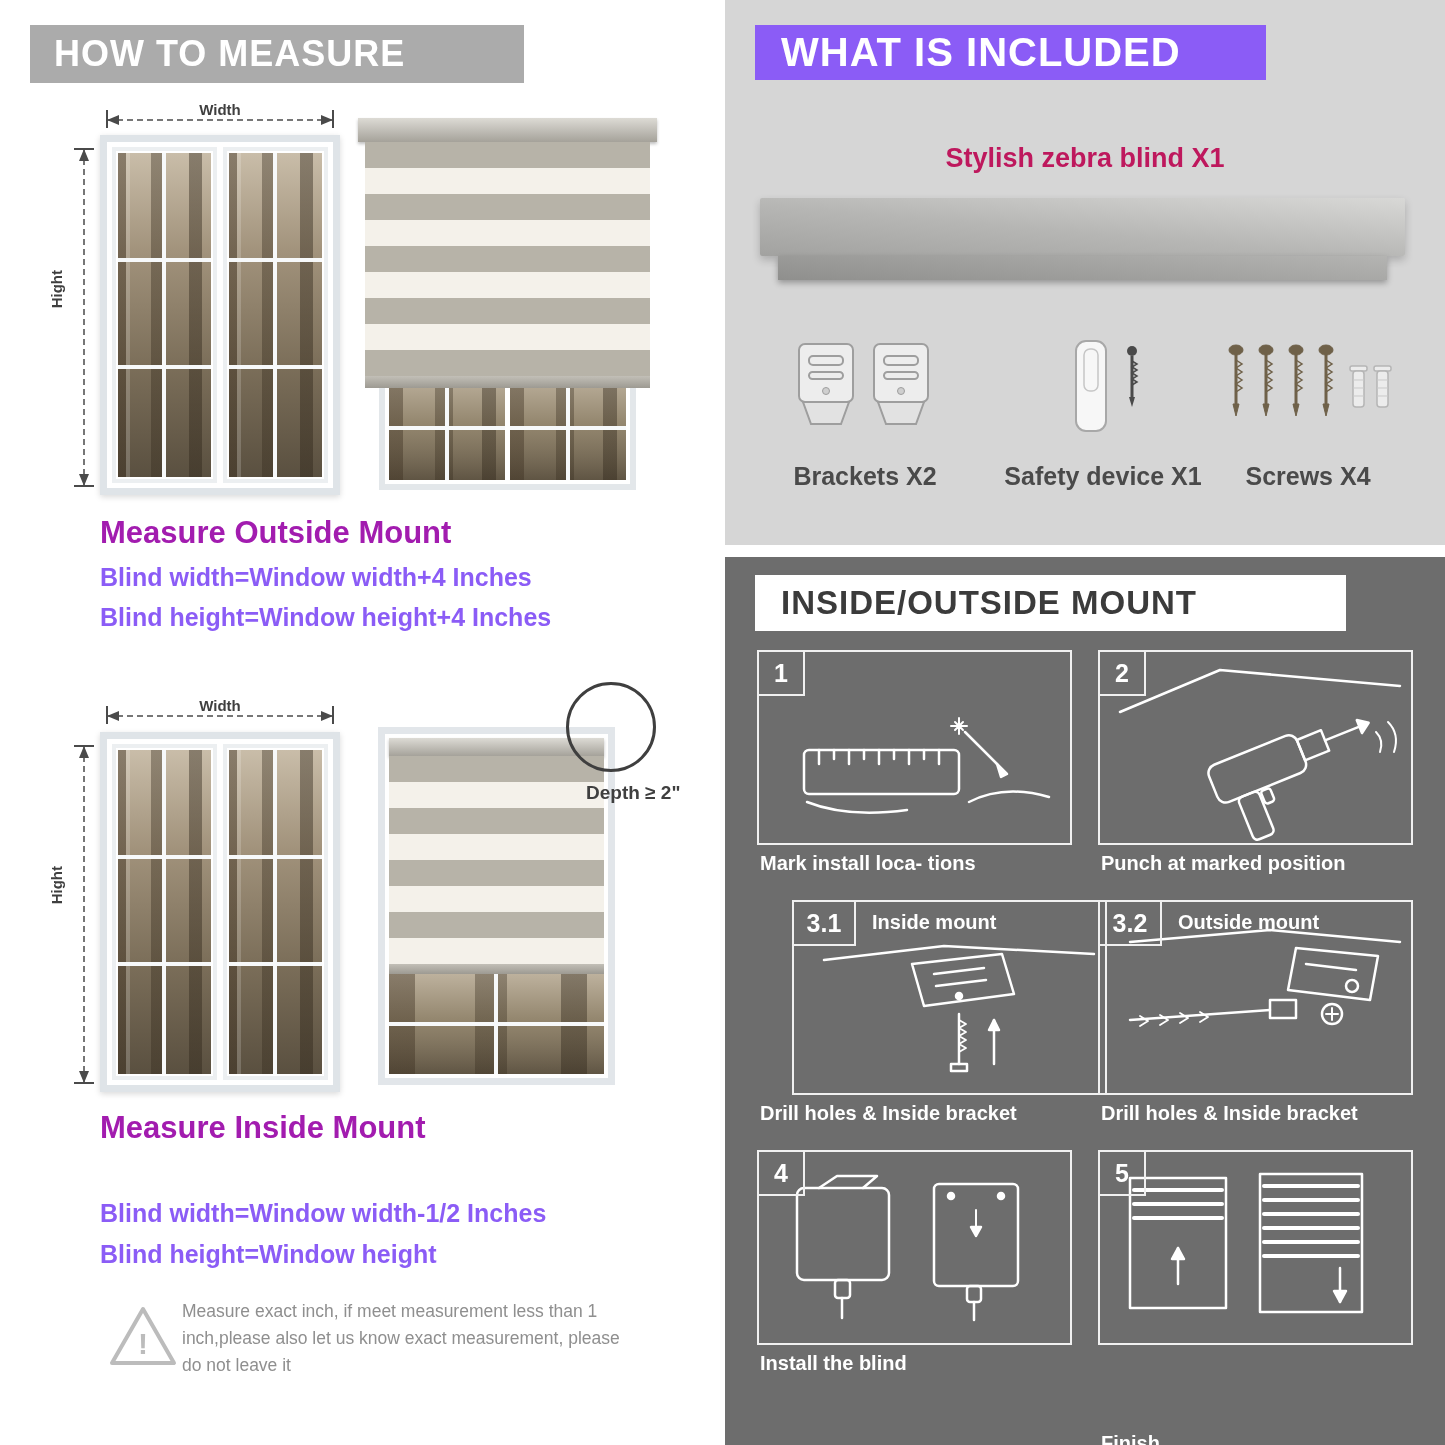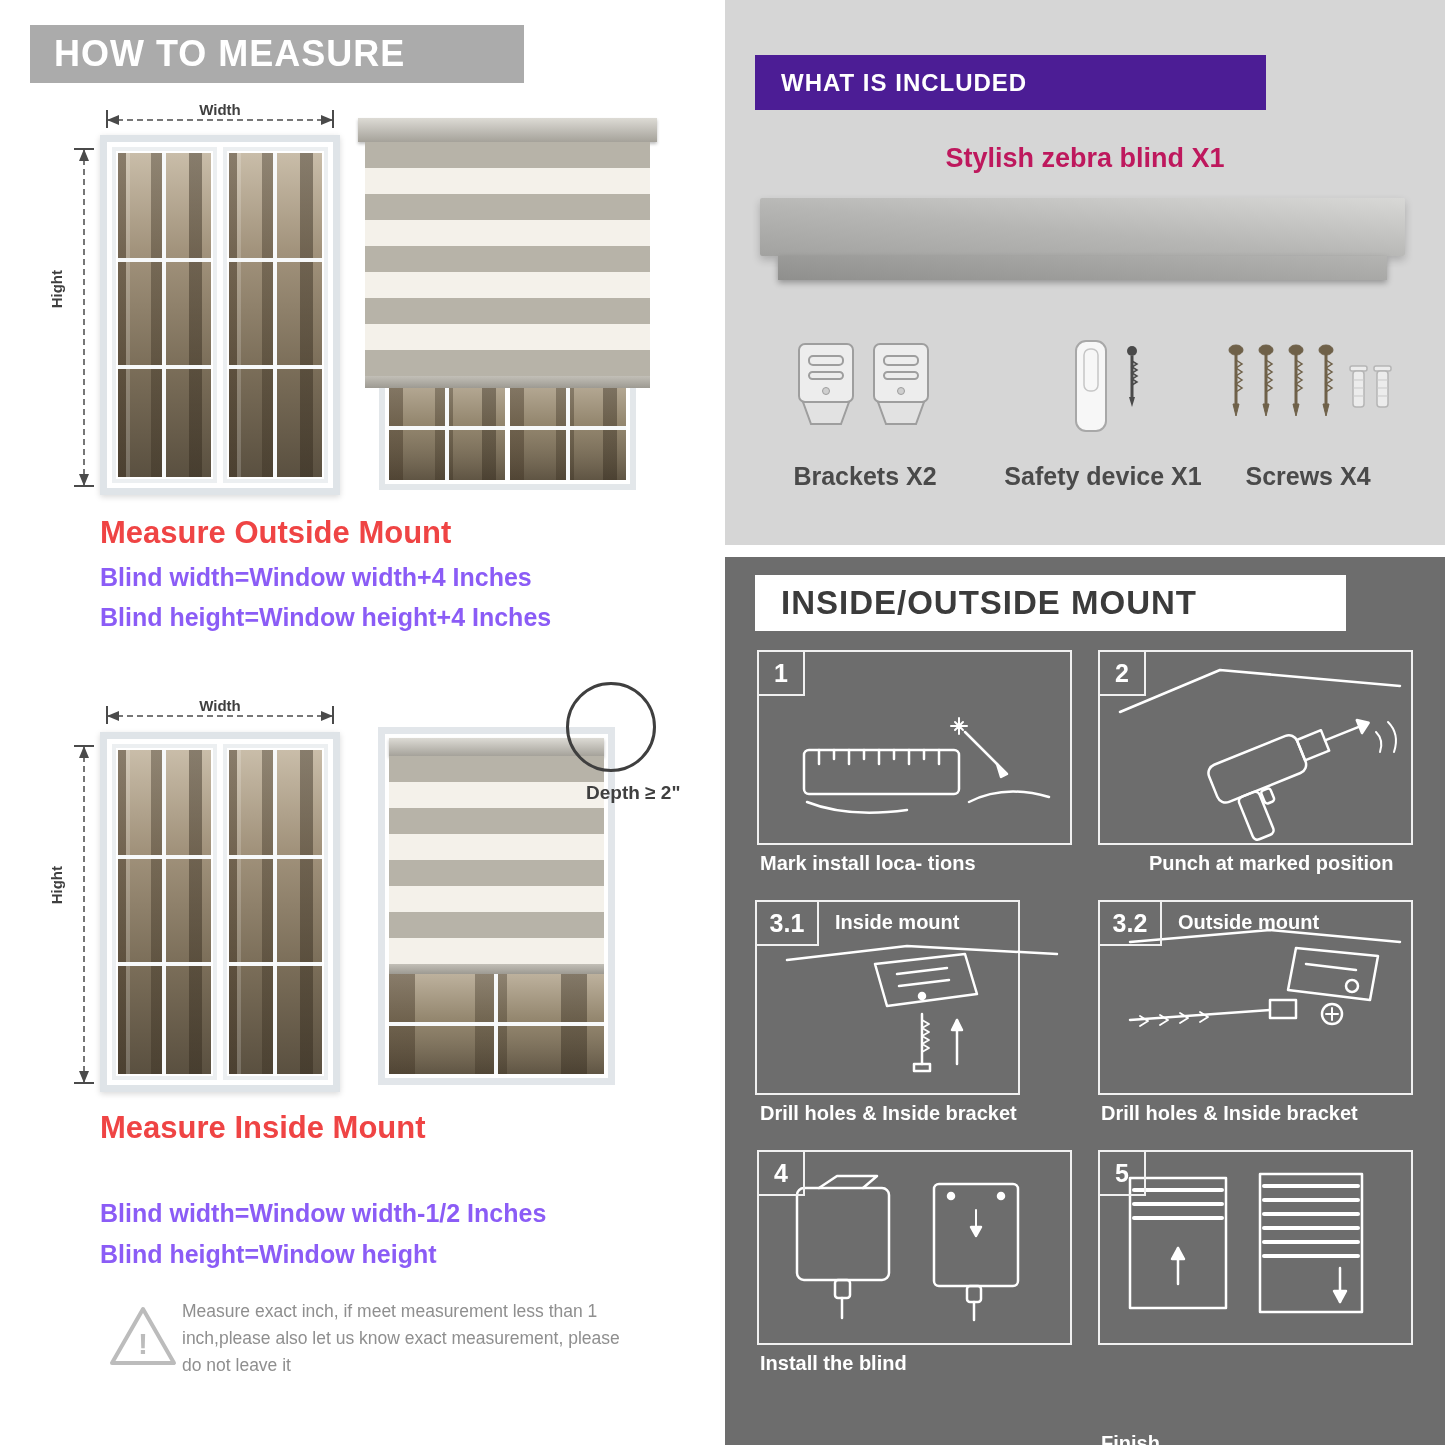--- a/index.html
+++ b/index.html
@@ -1,25 +1,25 @@
 <!DOCTYPE html>
 <html><head>
 <meta charset="utf-8">
 <style>
   html,body{margin:0;padding:0;background:#fff;}
   .page{position:relative;width:1445px;height:1445px;background:#ffffff;
         font-family:"Liberation Sans",sans-serif;overflow:hidden;}
   .abs{position:absolute;}
   .banner{display:flex;align-items:center;font-weight:bold;letter-spacing:1px;}
   .banner-left{background:#ababab;color:#ffffff;font-size:36px;padding-left:24px;}
-  .banner-included{background:#4c1d95;color:#ffffff;font-size:24px;padding-left:26px;margin-top:30px;}
+  .banner-included{background:#8b5cf6;color:#ffffff;font-size:40px;padding-left:26px;}
   .banner-mount{background:#ffffff;color:#3b3b3b;font-size:33px;padding-left:26px;}
   .panel-light{background:#d6d6d6;}
   .panel-dark{background:#6d6d6d;}
-  .fig-title{font-size:31px;font-weight:bold;color:#ef4444;}
+  .fig-title{font-size:31px;font-weight:bold;color:#a21caf;}
   .fig-sub{font-size:25px;font-weight:bold;color:#8b5cf6;}
   .item-label{font-size:25px;font-weight:bold;color:#4a4a4a;text-align:center;}
   .caption{font-size:20px;font-weight:bold;color:#ffffff;}
   .warning-text{font-size:17.5px;color:#8f8f8f;line-height:1.55;}
   .arrow-label{position:absolute;left:50%;top:-3px;transform:translateX(-50%);
                background:#ffffff;padding:0 8px;font-size:15px;font-weight:bold;color:#3f3f3f;white-space:nowrap;}
   .v-label{writing-mode:vertical-rl;transform:rotate(180deg);font-size:15px;font-weight:bold;color:#3f3f3f;}
   .window{background:#ffffff;border:7px solid #dfe4e8;box-shadow:0 2px 6px rgba(0,0,0,.15);
           padding:5px;display:flex;gap:6px;box-sizing:border-box;}
   .sash{flex:1;border:4px solid #eceff1;background:#fff;padding:2px;box-sizing:border-box;}
@@ -256,23 +256,23 @@
         <rect x="205" y="100" width="26" height="22"></rect>
         <line x1="231" y1="111" x2="268" y2="111"></line>
         <path d="M268 104 l10 7 l-10 7 z" fill="#ffffff"></path>
         <rect x="128" y="132" width="22" height="46" rx="5"></rect>
         <rect x="152" y="134" width="10" height="14" rx="3"></rect>
       </g>
       <path d="M276 80 q8 8 4 20" stroke-width="2"></path>
       <path d="M288 70 q12 12 6 30" stroke-width="2"></path>
     </svg>
   </div>
-  <div class="abs caption" style="left:1101px;top:852px;margin-left:48px;">Punch at  marked position</div>
-
-  <div class="step-cell" style="left:755px;top:900px;width:265px;height:195px;">
+  <div class="abs caption" style="left:1101px;top:852px;">Punch at  marked position</div>
+
+  <div class="step-cell" style="left:792px;top:900px;width:315px;height:195px;">
     <div class="step-num" style="width:60px;">3.1</div>
     <div class="step-sub" style="left:78px;">Inside mount</div>
     <svg width="311" height="191" viewBox="0 0 311 191" fill="none" stroke="#ffffff" stroke-width="2.5" stroke-linecap="round" stroke-linejoin="round">
       <polyline points="30,58 150,44 300,52"></polyline>
       <polygon points="118,62 208,52 220,92 130,104"></polygon>
       <line x1="140" y1="72" x2="190" y2="66"></line>
       <line x1="142" y1="84" x2="192" y2="78"></line>
       <circle cx="165" cy="94" r="3" fill="#ffffff"></circle>
       <line x1="165" y1="112" x2="165" y2="162"></line>
       <path d="M165 118 l7 4 l-7 4 l7 4 l-7 4 l7 4 l-7 4 l7 4 l-7 4" stroke-width="1.8"></path>

